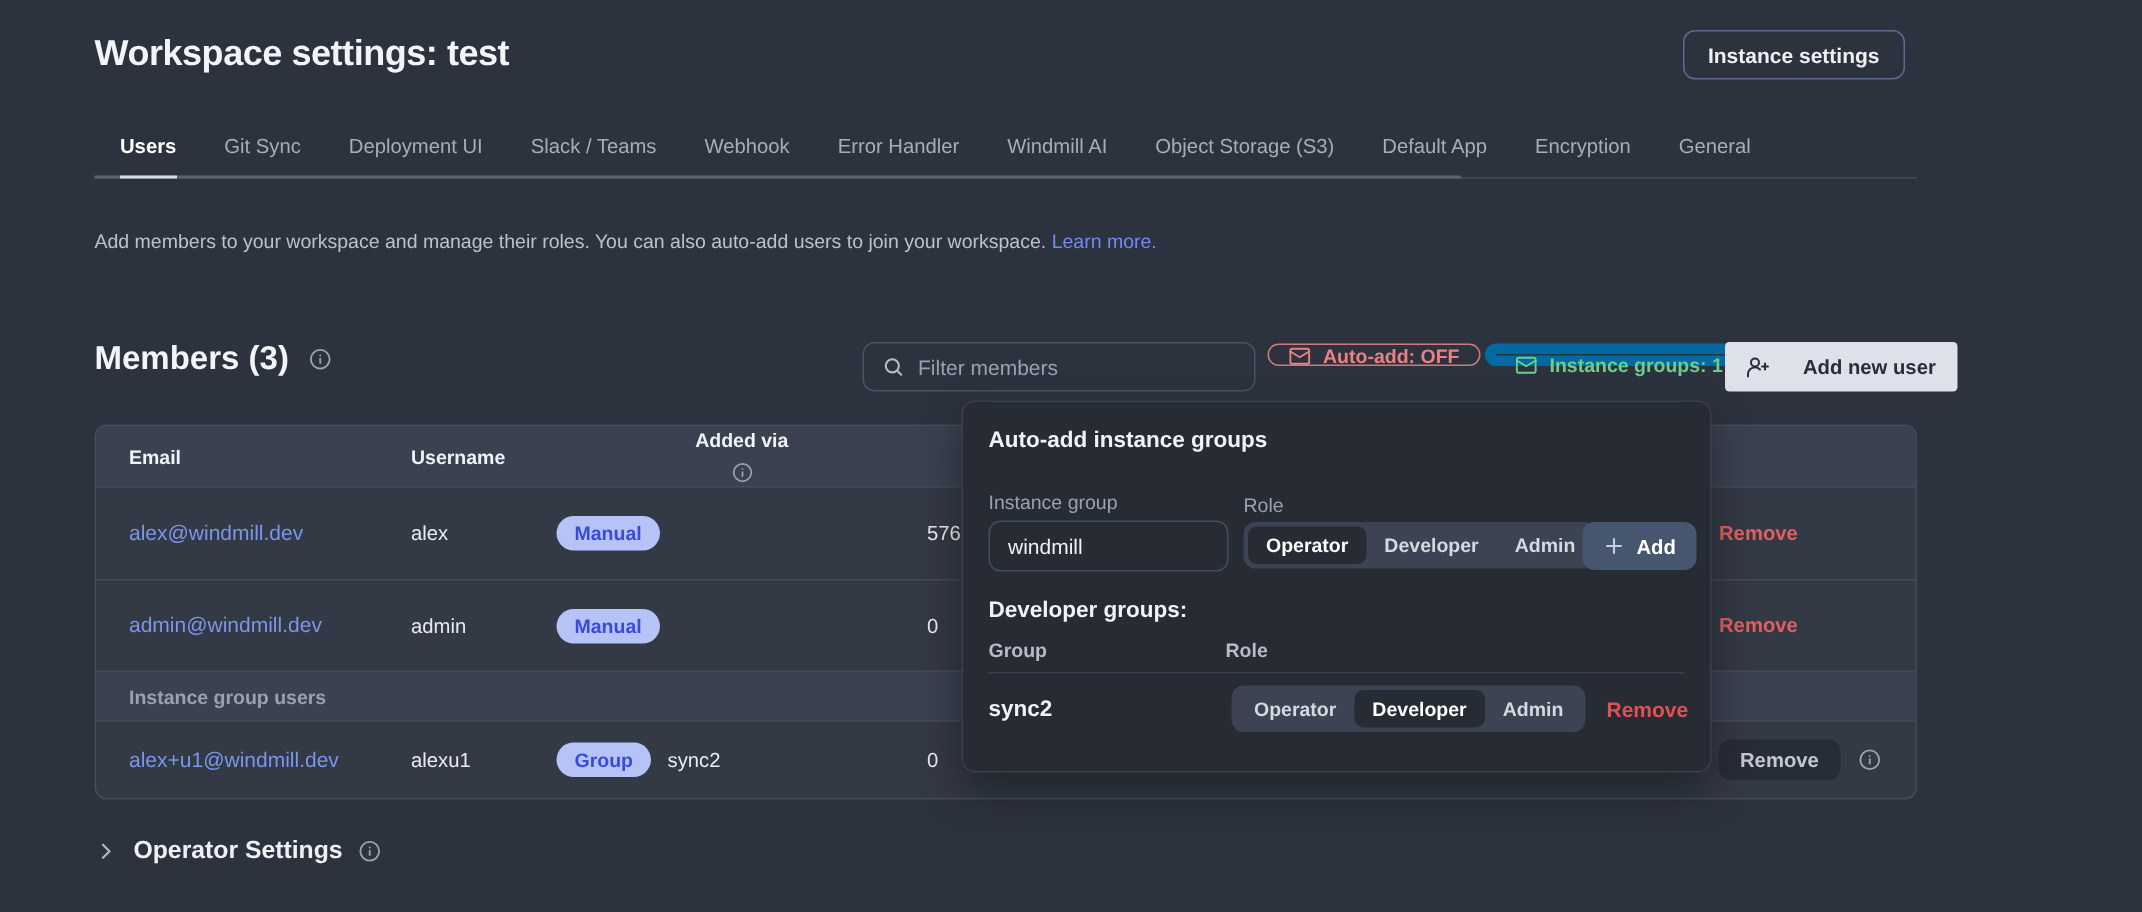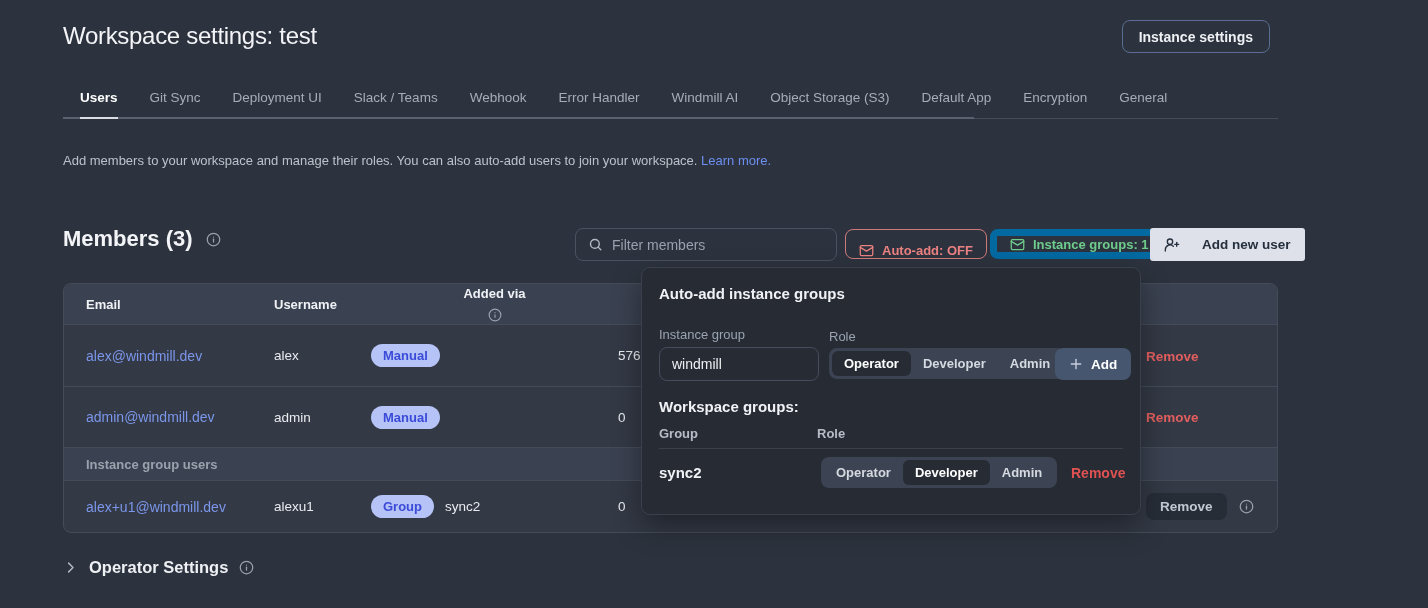--- a/index.html
+++ b/index.html
@@ -9,21 +9,21 @@
     background:#2d333e;
     font-family:"Liberation Sans", sans-serif;
     color:#f0f2f5;
     overflow:hidden;
   }
   svg { display:block; }
 
   
   .page-title {
     position:absolute; left:63px; top:22px;
-    font-size:24px; font-weight:400; letter-spacing:-0.3px; color:#f3f4f7;
+    font-size:24px; font-weight:700; letter-spacing:-0.3px; color:#f3f4f7;
   }
   .instance-settings-btn {
     position:absolute; right:158px; top:20px; height:33px;
     display:flex; align-items:center; padding:0 16px;
     border:1px solid #5a6c94; border-radius:8px; background:transparent;
     color:#eef0f4; font-size:14px; font-weight:700; cursor:pointer;
     font-family:inherit;
   }
 
   
@@ -66,22 +66,22 @@
     display:flex; align-items:center; gap:9px; padding:0 12px;
     color:#b6bcc6;
   }
   .filter-box input {
     flex:1; background:transparent; border:none; outline:none;
     font-family:inherit; font-size:14px; color:#5eead4;
   }
   .filter-box input::placeholder { color:#99a1ae; }
 
   .pill-btn {
-    position:absolute; top:229px; height:30px;
-    display:flex; align-items:flex-end; gap:8px; padding:0 13px;
+    position:absolute; top:229px; height:15px;
+    display:flex; align-items:flex-start; gap:8px; padding:0 13px;
     border-radius:8px; background:transparent; cursor:pointer;
     font-size:13px; font-weight:700; font-family:inherit;
   }
   .autoadd-btn   { left:845px; border:1px solid #cf7a7a; color:#ec8181; }
   .instgrp-btn   { left:990px; border:7px solid #0369a1; color:#6fcd8c; }
   .addnewuser-btn {
     position:absolute; left:1150px; top:228px; height:33px;
     display:flex; align-items:center; gap:22px; padding:0 14px;
     background:#dee1ea; border:none; border-radius:3px;
     color:#262f3d; font-size:13.5px; font-weight:700; cursor:pointer;
@@ -330,21 +330,21 @@
   </div>
 
   <button class="add-btn">
     <svg class="plus" width="14" height="14" viewBox="0 0 24 24" fill="none" stroke="currentColor" stroke-width="2.4" stroke-linecap="round">
         <line x1="12" y1="4" x2="12" y2="20"></line>
         <line x1="4" y1="12" x2="20" y2="12"></line>
       </svg>
     <span>Add</span>
   </button>
 
-  <div class="configured-heading">Workspace groups:</div>
+  <div class="configured-heading">Developer groups:</div>
   <div class="col-head col-group">Group</div>
   <div class="col-head col-role">Role</div>
   <div class="popup-divider"></div>
 
   <div class="group-name">sync2</div>
   <div class="toggle-group tg2">
     <button class="toggle-btn">Operator</button>
     <button class="toggle-btn selected">Developer</button>
     <button class="toggle-btn">Admin</button>
   </div>

